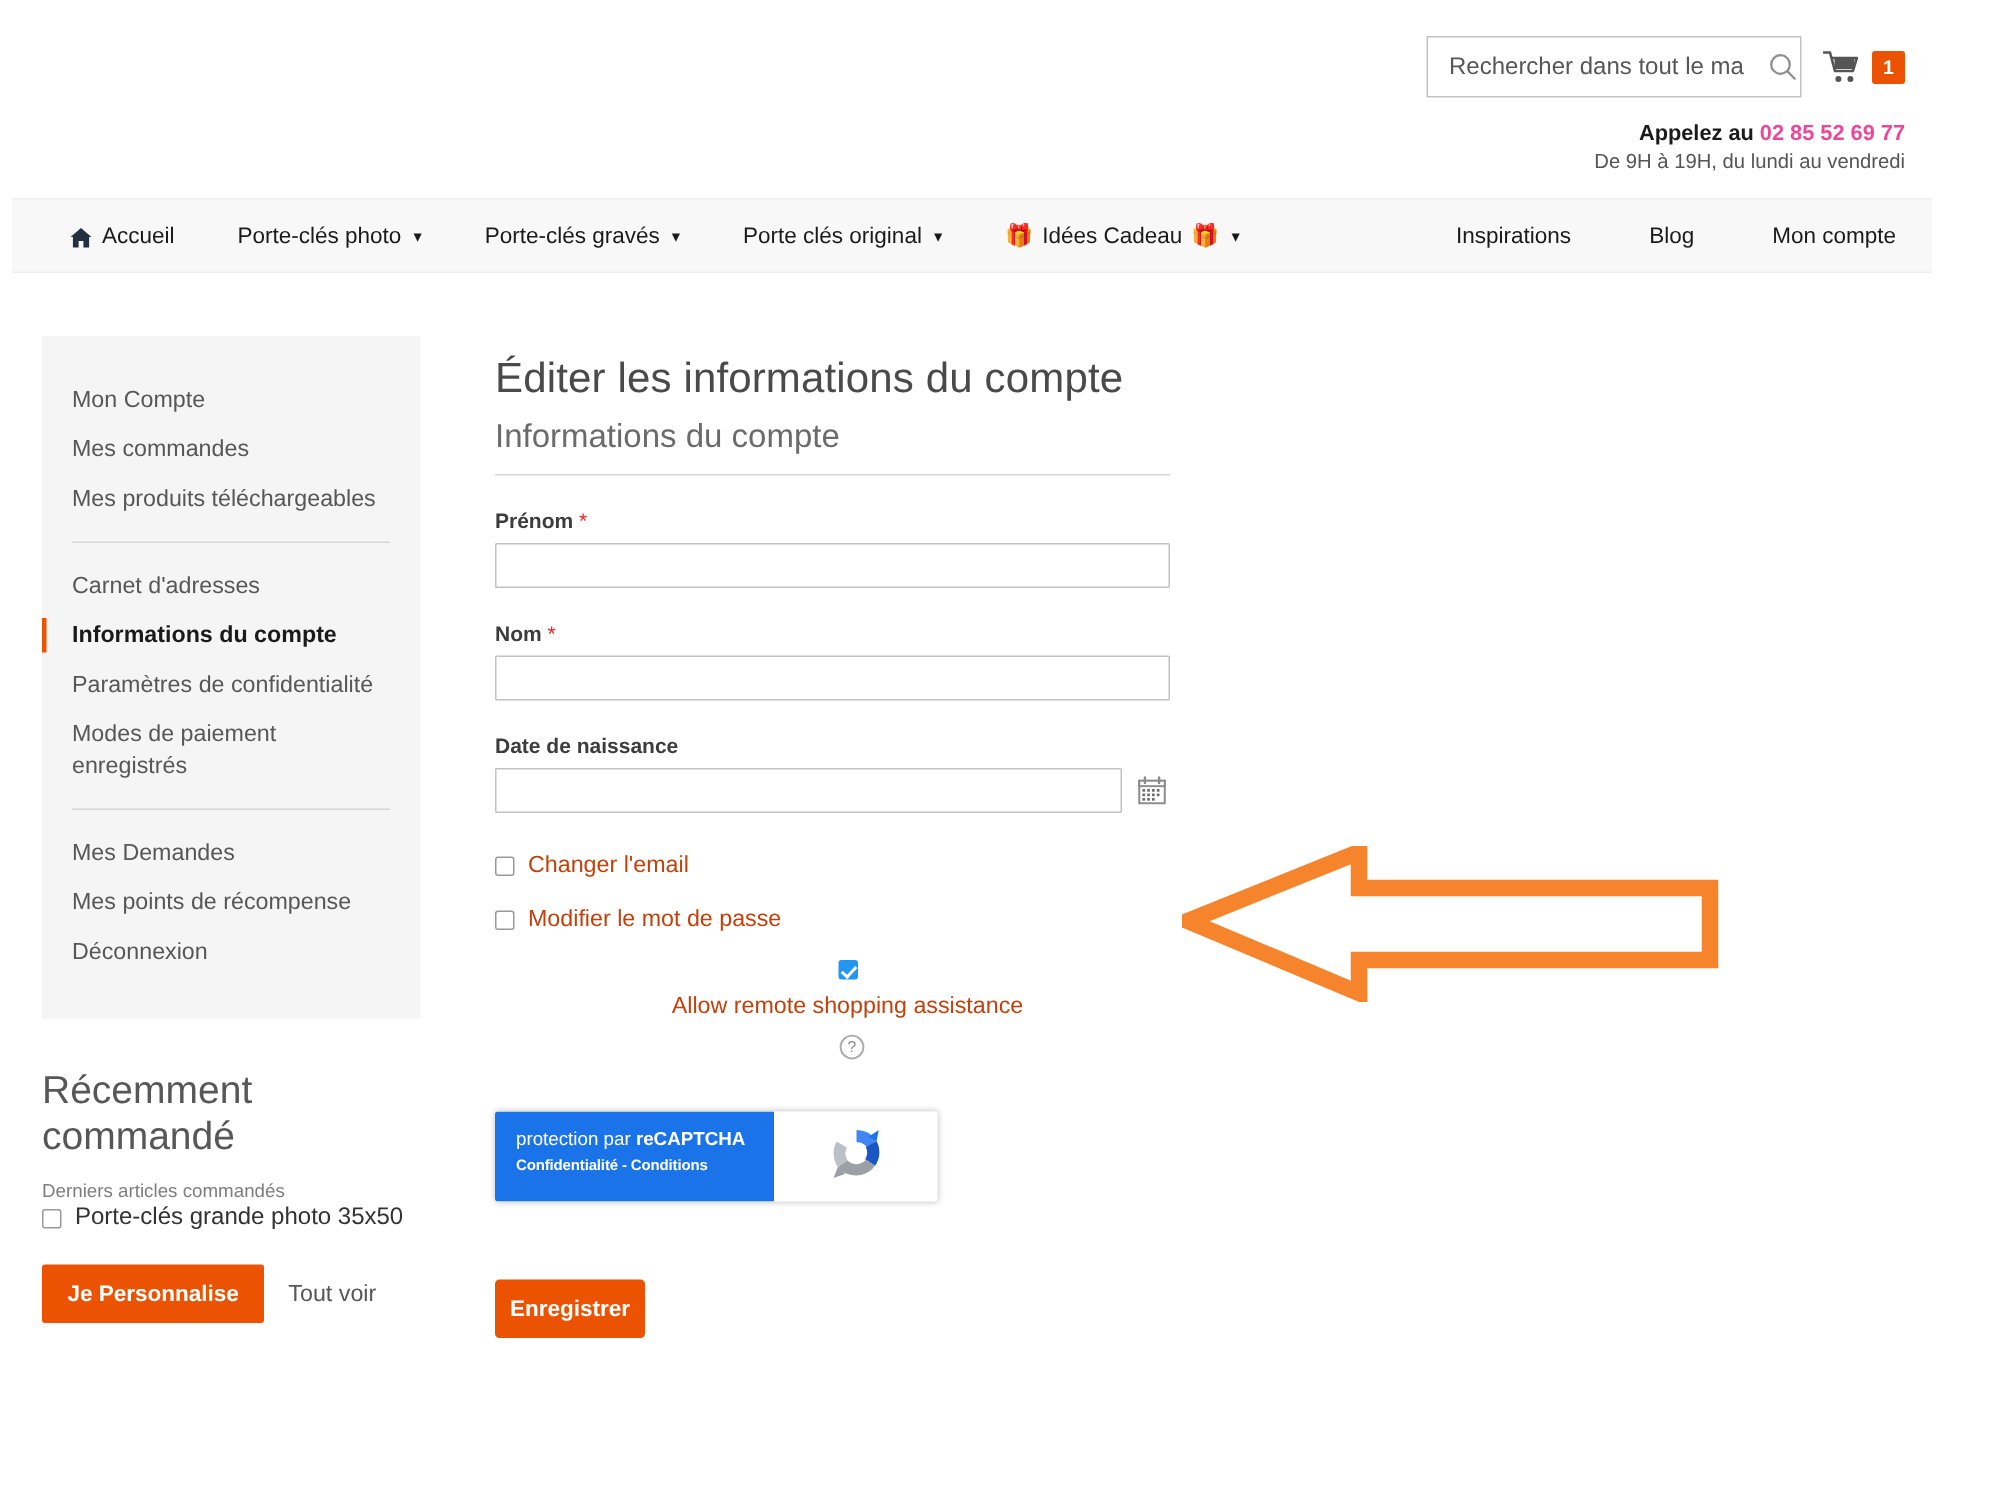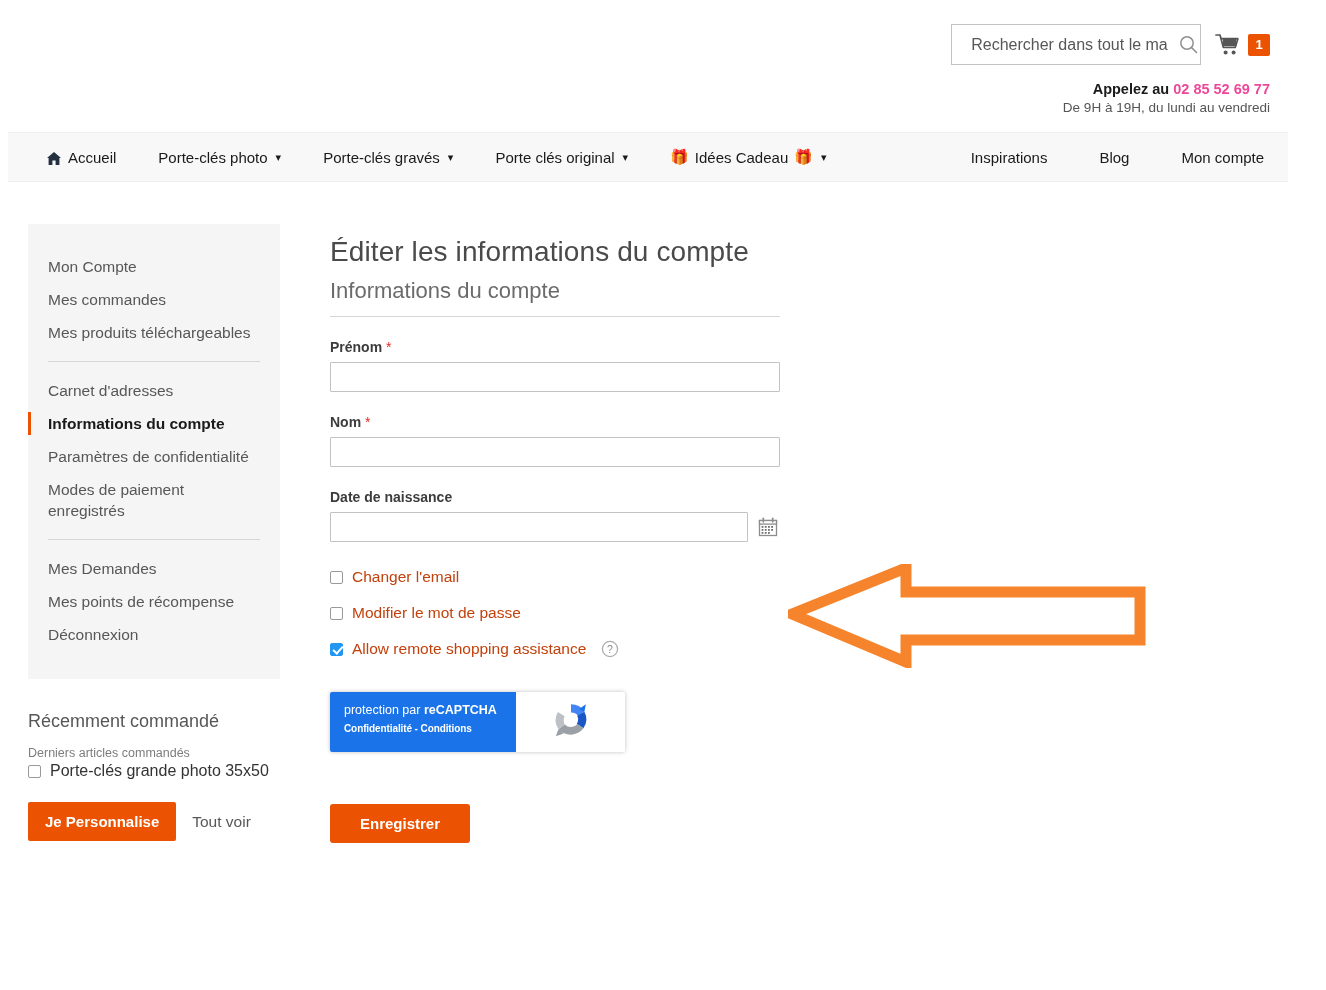--- a/index.html
+++ b/index.html
@@ -22,21 +22,21 @@
 
   .header-right { position: absolute; right: 56px; top: 24px; text-align: right; }
   .search-row { display: flex; align-items: center; justify-content: flex-end; gap: 14px; }
   .search-box {
     width: 250px; height: 41px;
     border: 1px solid #c2c2c2; background: #fff;
     display: flex; align-items: center; padding: 0 10px 0 12px;
   }
   .search-box input {
     flex: 1; border: none; outline: none; background: transparent;
-    font-family: "Liberation Sans", sans-serif; font-size: 16px; color: #575757; text-align: center;
+    font-family: "Liberation Sans", sans-serif; font-size: 16px; color: #575757;
   }
   .search-box input::placeholder { color: #575757; opacity: 1; }
   .search-icon { width: 19px; height: 19px; flex: none; margin-left: 4px; }
 
   .cart-wrap { display: flex; align-items: center; gap: 6px; }
   .cart-icon { width: 27px; height: 24px; }
   .cart-badge {
     background: #eb5202; color: #fff; font-size: 13px; font-weight: bold;
     width: 22px; height: 22px; line-height: 22px; text-align: center;
     border-radius: 2px; display: inline-block;
@@ -78,21 +78,21 @@
     padding: 6px 18px 6px 20px; cursor: pointer; line-height: 21px;
   }
   .side-item.current { color: #1a1a1a; font-weight: bold; }
   .side-item.current::before {
     content: ""; position: absolute; left: 0; top: 5px; bottom: 5px;
     width: 3px; background: #eb5202;
   }
   .side-sep { height: 1px; background: #d6d6d6; margin: 12px 20px 12px 20px; }
 
   .recent { margin-top: 32px; padding-left: 0; }
-  .recent-title { font-size: 18px; color: #575757; font-weight: normal; margin: 0 0 14px 0; }
+  .recent-title { font-size: 26px; color: #575757; font-weight: normal; margin: 0 0 14px 0; }
   .recent-sub { font-size: 12.5px; color: #7d7d7d; margin-bottom: 2px; }
   .recent-item { display: flex; align-items: center; gap: 9px; font-size: 16px; color: #333; }
   .recent-actions { margin-top: 22px; display: flex; align-items: center; gap: 16px; }
   .btn-orange {
     background: #eb5202; color: #ffffff; border: none; border-radius: 2px;
     font-family: "Liberation Sans", sans-serif; font-size: 15px; font-weight: bold;
     padding: 11px 17px; cursor: pointer;
   }
   .link-muted { font-size: 15.5px; color: #575757; cursor: pointer; }
 
@@ -118,21 +118,21 @@
     width: 450px; height: 30px;
     border: 1px solid #c2c2c2; background: #fff; border-radius: 1px;
     font-family: "Liberation Sans", sans-serif; font-size: 14px; color: #333;
     padding: 0 8px; outline: none;
   }
   .txt.short { width: 418px; }
   .cal-btn { width: 20px; height: 20px; cursor: pointer; flex: none; }
 
   .checks { margin-top: 26px; }
   .check-row { display: flex; align-items: center; gap: 9px; margin-bottom: 18px; }
-  .check-row:last-child { margin-bottom: 0; }
+  .check-row:last-child { margin-bottom: 0; flex-direction: column; }
   .cb {
     width: 13px; height: 13px; border: 1px solid #999; background: #fff;
     border-radius: 2px; flex: none; display: inline-block; position: relative;
   }
   .cb.checked { background: #2196f3; border-color: #2196f3; }
   .cb.checked::after {
     content: ""; position: absolute; left: 3.5px; top: 0.5px;
     width: 4px; height: 8px; border: solid #fff; border-width: 0 2px 2px 0;
     transform: rotate(42deg);
   }
@@ -150,21 +150,21 @@
   }
   .rc-t1 { font-size: 12.5px; line-height: 15px; }
   .rc-t1 b { font-weight: bold; }
   .rc-t2 { font-size: 10px; margin-top: 5px; font-weight: bold; letter-spacing: -0.1px; }
   .rc-right { flex: 1; display: flex; align-items: center; justify-content: center; background: #fff; }
 
   .save-wrap { margin-top: 52px; }
   .btn-save {
     background: #eb5202; color: #fff; border: none; border-radius: 3px;
     font-family: "Liberation Sans", sans-serif; font-size: 15px; font-weight: bold;
-    padding: 11px 30px; cursor: pointer;
+    padding: 11px 10px; cursor: pointer;
   }
 
   
   .annotation { position: absolute; left: 788px; top: 564px; width: 360px; height: 104px; pointer-events: none; }
 </style>
 </head>
 <body>
 
 <div class="page">
 

